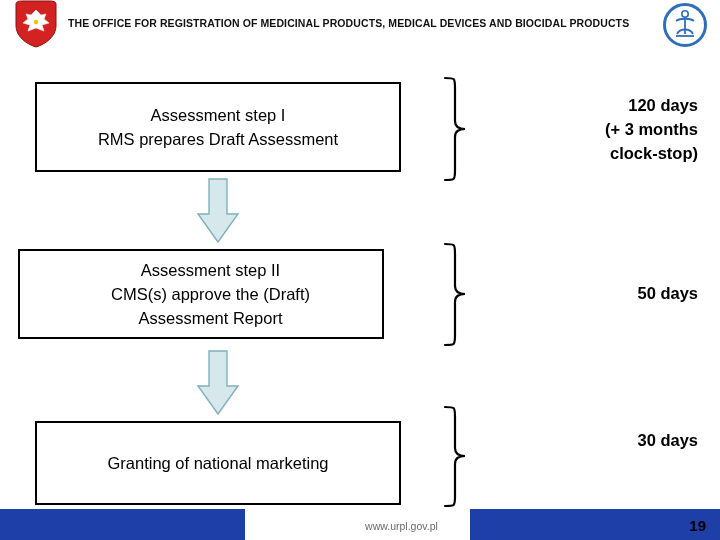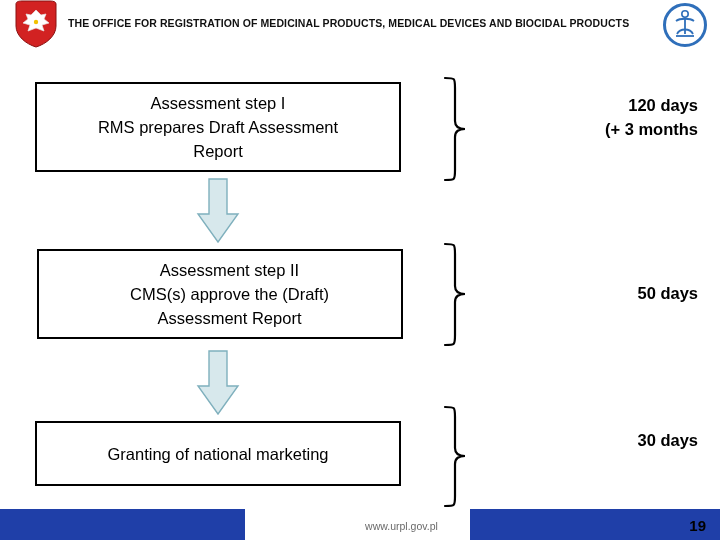--- a/index.html
+++ b/index.html
@@ -63,22 +63,22 @@
     display: flex;
     align-items: center;
     justify-content: center;
     text-align: center;
     font-size: 16.5px;
     color: #000000;
     line-height: 24px;
     padding: 4px 8px;
   }
   #box-step1 { left: 35px; top: 82px;  width: 366px; height: 90px; }
-  #box-step2 { left: 37px; top: 249px; width: 366px; height: 90px; padding-left: 27px; }
-  #box-step3 { left: 35px; top: 421px; width: 366px; height: 65px; }
+  #box-step2 { left: 18px; top: 249px; width: 366px; height: 90px; padding-left: 27px; }
+  #box-step3 { left: 35px; top: 421px; width: 366px; height: 84px; }
 
   
   .down-arrow {
     position: absolute;
     width: 44px;
     height: 66px;
   }
 
   
   .bracket {
@@ -174,33 +174,33 @@
       <path d="M11 28 C14 22 24 22 27 28" stroke="#2f6fba" stroke-width="1.8" fill="none"></path>
       <path d="M10 30 L28 30" stroke="#2f6fba" stroke-width="1.8" fill="none"></path>
     </svg>
   </div>
 </div>
 
 <div id="box-step1" class="flow-box">
   <div>
     <div>Assessment step I</div>
     <div>RMS prepares Draft Assessment</div>
-    <div>Report</div>
   </div>
 </div>
 
 <div class="bracket" style="left:441px; top:76px; height:106px;">
   <svg width="42" height="106" viewBox="0 0 42 106">
     <path d="M4 2 C14 2 14 2 14 12 L14 45 C14 51 18 53 24 53 C18 53 14 55 14 61 L14 94 C14 104 14 104 4 104" fill="none" stroke="#000000" stroke-width="2.2" stroke-linecap="round"></path>
   </svg>
 </div>
 
 <div id="label-120" class="duration-label">
   <div>120 days</div>
   <div>(+ 3 months</div>
+  <div>clock-stop)</div>
 </div>
 
 <div class="down-arrow" style="left:196px; top:178px;">
   <svg width="44" height="66" viewBox="0 0 44 66">
     <path d="M13 1 L31 1 L31 36 L42 36 L22 64 L2 36 L13 36 Z" fill="#d7e8ec" stroke="#7fb0bd" stroke-width="1.4"></path>
   </svg>
 </div>
 
 <div id="box-step2" class="flow-box">
   <div>

